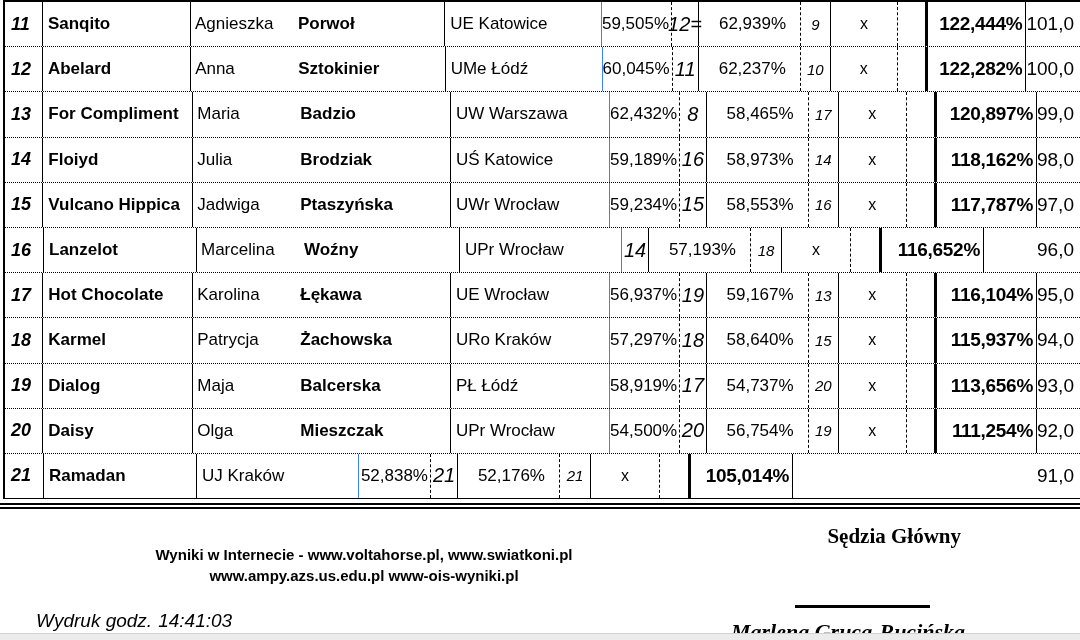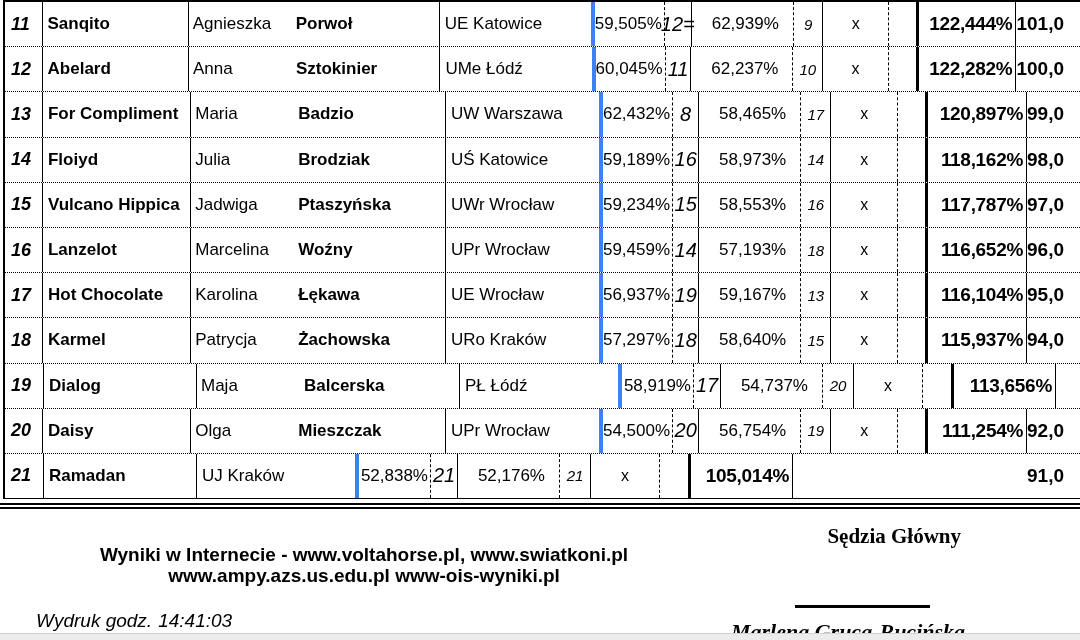--- a/index.html
+++ b/index.html
@@ -18,38 +18,38 @@
     display:flex;align-items:flex-end;height:44.2px;
     border-bottom:1px dotted #000;
   }
   .trow:last-child{border-bottom:1px solid #000;}
   .cell{height:100%;display:flex;align-items:center;box-sizing:border-box;font-size:17px;}
   .c-rank{width:39px;border-right:1px solid #000;font-weight:bold;font-style:italic;font-size:18px;padding-left:6px;}
   .c-horse{width:153px;border-right:1px solid #000;font-weight:bold;padding-left:5px;}
   .c-name{width:263px;border-right:1px solid #000;padding-left:4px;}
   .c-first{width:103px;flex:none;}
   .c-last{font-weight:bold;}
-  .c-club{width:162px;border-right:4px solid #3b82f6;padding-left:5px;}
+  .c-club{width:162px;border-right:1px solid #3b82f6;padding-left:5px;}
   .c-s1{width:72px;border-right:1px dashed #000;justify-content:flex-end;padding-right:2px;}
   .c-r1{width:27px;border-right:1px solid #000;justify-content:center;font-style:italic;font-size:20px;}
   .c-s2{width:71px;border-right:1px dashed #000;justify-content:flex-end;padding-right:14px;margin-left:31px;}
   .c-r2{width:31px;border-right:1px solid #000;justify-content:center;font-style:italic;font-size:15px;}
   .c-x{width:69px;border-right:1px dashed #000;justify-content:center;font-size:16px;}
   .c-gap{width:31px;border-right:3px solid #000;}
   .c-total{width:102px;border-right:1px solid #000;justify-content:flex-end;padding-right:3px;font-weight:bold;font-size:19px;letter-spacing:-0.3px;}
-  .c-pts{flex:1;justify-content:flex-end;padding-right:16px;font-weight:bold;font-size:19px;}
+  .c-pts{flex:1;justify-content:flex-end;padding-right:6px;font-weight:normal;font-size:19px;}
   
   .double-rule{
     position:absolute;left:0;top:503px;width:1080px;height:2px;
     border-top:2px solid #000;border-bottom:2px solid #000;
   }
   
   .internet{
     position:absolute;left:64px;top:544px;width:600px;text-align:center;
-    font-weight:bold;font-size:19px;line-height:21px;
+    font-weight:bold;font-size:15px;line-height:21px;
   }
   .judge-title{
     position:absolute;left:761px;top:524px;width:200px;text-align:right;
     font-family:"Liberation Serif","DejaVu Serif",serif;font-weight:bold;font-size:21px;
   }
   .sig-line{
     position:absolute;left:795px;top:605px;width:135px;height:3px;background:#000;
   }
   .judge-name{
     position:absolute;left:723px;top:609px;width:250px;text-align:center;
@@ -156,21 +156,20 @@
     <div class="cell c-pts">97,0</div>
   </div>
       <div class="trow">
     <div class="cell c-rank">16</div>
     <div class="cell c-horse">Lanzelot</div>
     <div class="cell c-name">
       <span class="c-first">Marcelina</span>
       <span class="c-last">Woźny</span>
     </div>
     <div class="cell c-club">UPr Wrocław</div>
-    <div class="cell c-s1">59,459%</div>
     <div class="cell c-r1">14</div>
     <div class="cell c-s2">57,193%</div>
     <div class="cell c-r2">18</div>
     <div class="cell c-x">x</div>
     <div class="cell c-gap"></div>
     <div class="cell c-total">116,652%</div>
     <div class="cell c-pts">96,0</div>
   </div>
       <div class="trow">
     <div class="cell c-rank">17</div>
@@ -214,20 +213,21 @@
       <span class="c-last">Balcerska</span>
     </div>
     <div class="cell c-club">PŁ Łódź</div>
     <div class="cell c-s1">58,919%</div>
     <div class="cell c-r1">17</div>
     <div class="cell c-s2">54,737%</div>
     <div class="cell c-r2">20</div>
     <div class="cell c-x">x</div>
     <div class="cell c-gap"></div>
     <div class="cell c-total">113,656%</div>
+    <div class="cell c-pts">93,0</div>
   </div>
       <div class="trow">
     <div class="cell c-rank">20</div>
     <div class="cell c-horse">Daisy</div>
     <div class="cell c-name">
       <span class="c-first">Olga</span>
       <span class="c-last">Mieszczak</span>
     </div>
     <div class="cell c-club">UPr Wrocław</div>
     <div class="cell c-s1">54,500%</div>

